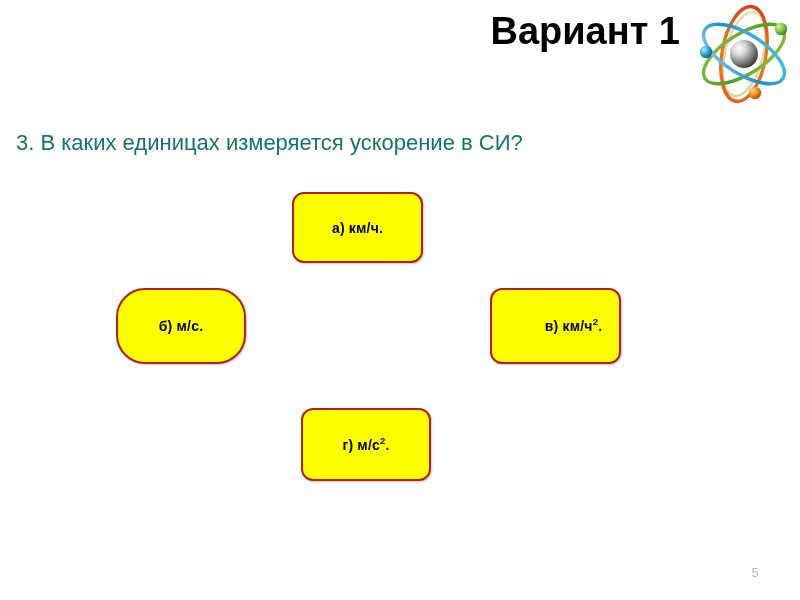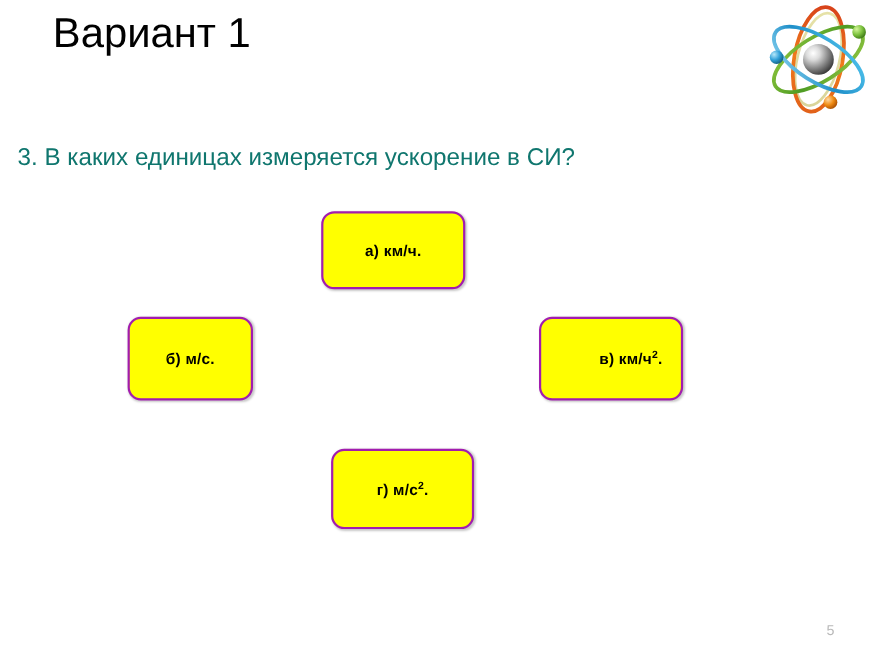--- a/index.html
+++ b/index.html
@@ -22,66 +22,65 @@
     height: 600px;
     background: #ffffff;
   }
 
   
   .slide-title {
     position: absolute;
     left: 0;
     top: 8px;
     width: 680px;
-    text-align: left;
+    text-align: right;
     font-size: 38px;
     line-height: 46px;
-    font-weight: normal;
+    font-weight: bold;
     color: #000000;
     letter-spacing: 0px;
     white-space: nowrap;
-    padding-left: 48px;
   }
 
   
   .question-text {
     position: absolute;
     left: 16px;
     top: 128px;
     font-size: 22px;
     line-height: 30px;
     color: #0f766e;
     white-space: nowrap;
   }
 
   
   .answer-box {
     position: absolute;
     box-sizing: border-box;
     background: #ffff00;
-    border: 2px solid #a21caf;
+    border: 2px solid #b91c1c;
     border-radius: 12px;
     display: flex;
     align-items: center;
     justify-content: center;
     font-size: 14px;
     font-weight: bold;
     color: #000000;
     letter-spacing: 0.2px;
     box-shadow: 1px 1px 2px rgba(0,0,0,0.22);
   }
   .answer-box .label { white-space: nowrap; }
   .answer-box sup {
     font-size: 0.68em;
     vertical-align: super;
     line-height: 0;
   }
 
   .answer-a { left: 292px; top: 192px; width: 131px; height: 71px; }
-  .answer-b { left: 116px; top: 288px; width: 114px; height: 76px; }
+  .answer-b { left: 116px; top: 288px; width: 130px; height: 76px; border-radius: 29px; }
   .answer-c { left: 490px; top: 288px; width: 131px; height: 76px; padding-left: 36px; }
   .answer-d { left: 301px; top: 408px; width: 130px; height: 73px; text-align: right; }
 
   
   .page-number {
     position: absolute;
     left: 735px;
     top: 565px;
     width: 40px;
     text-align: center;

